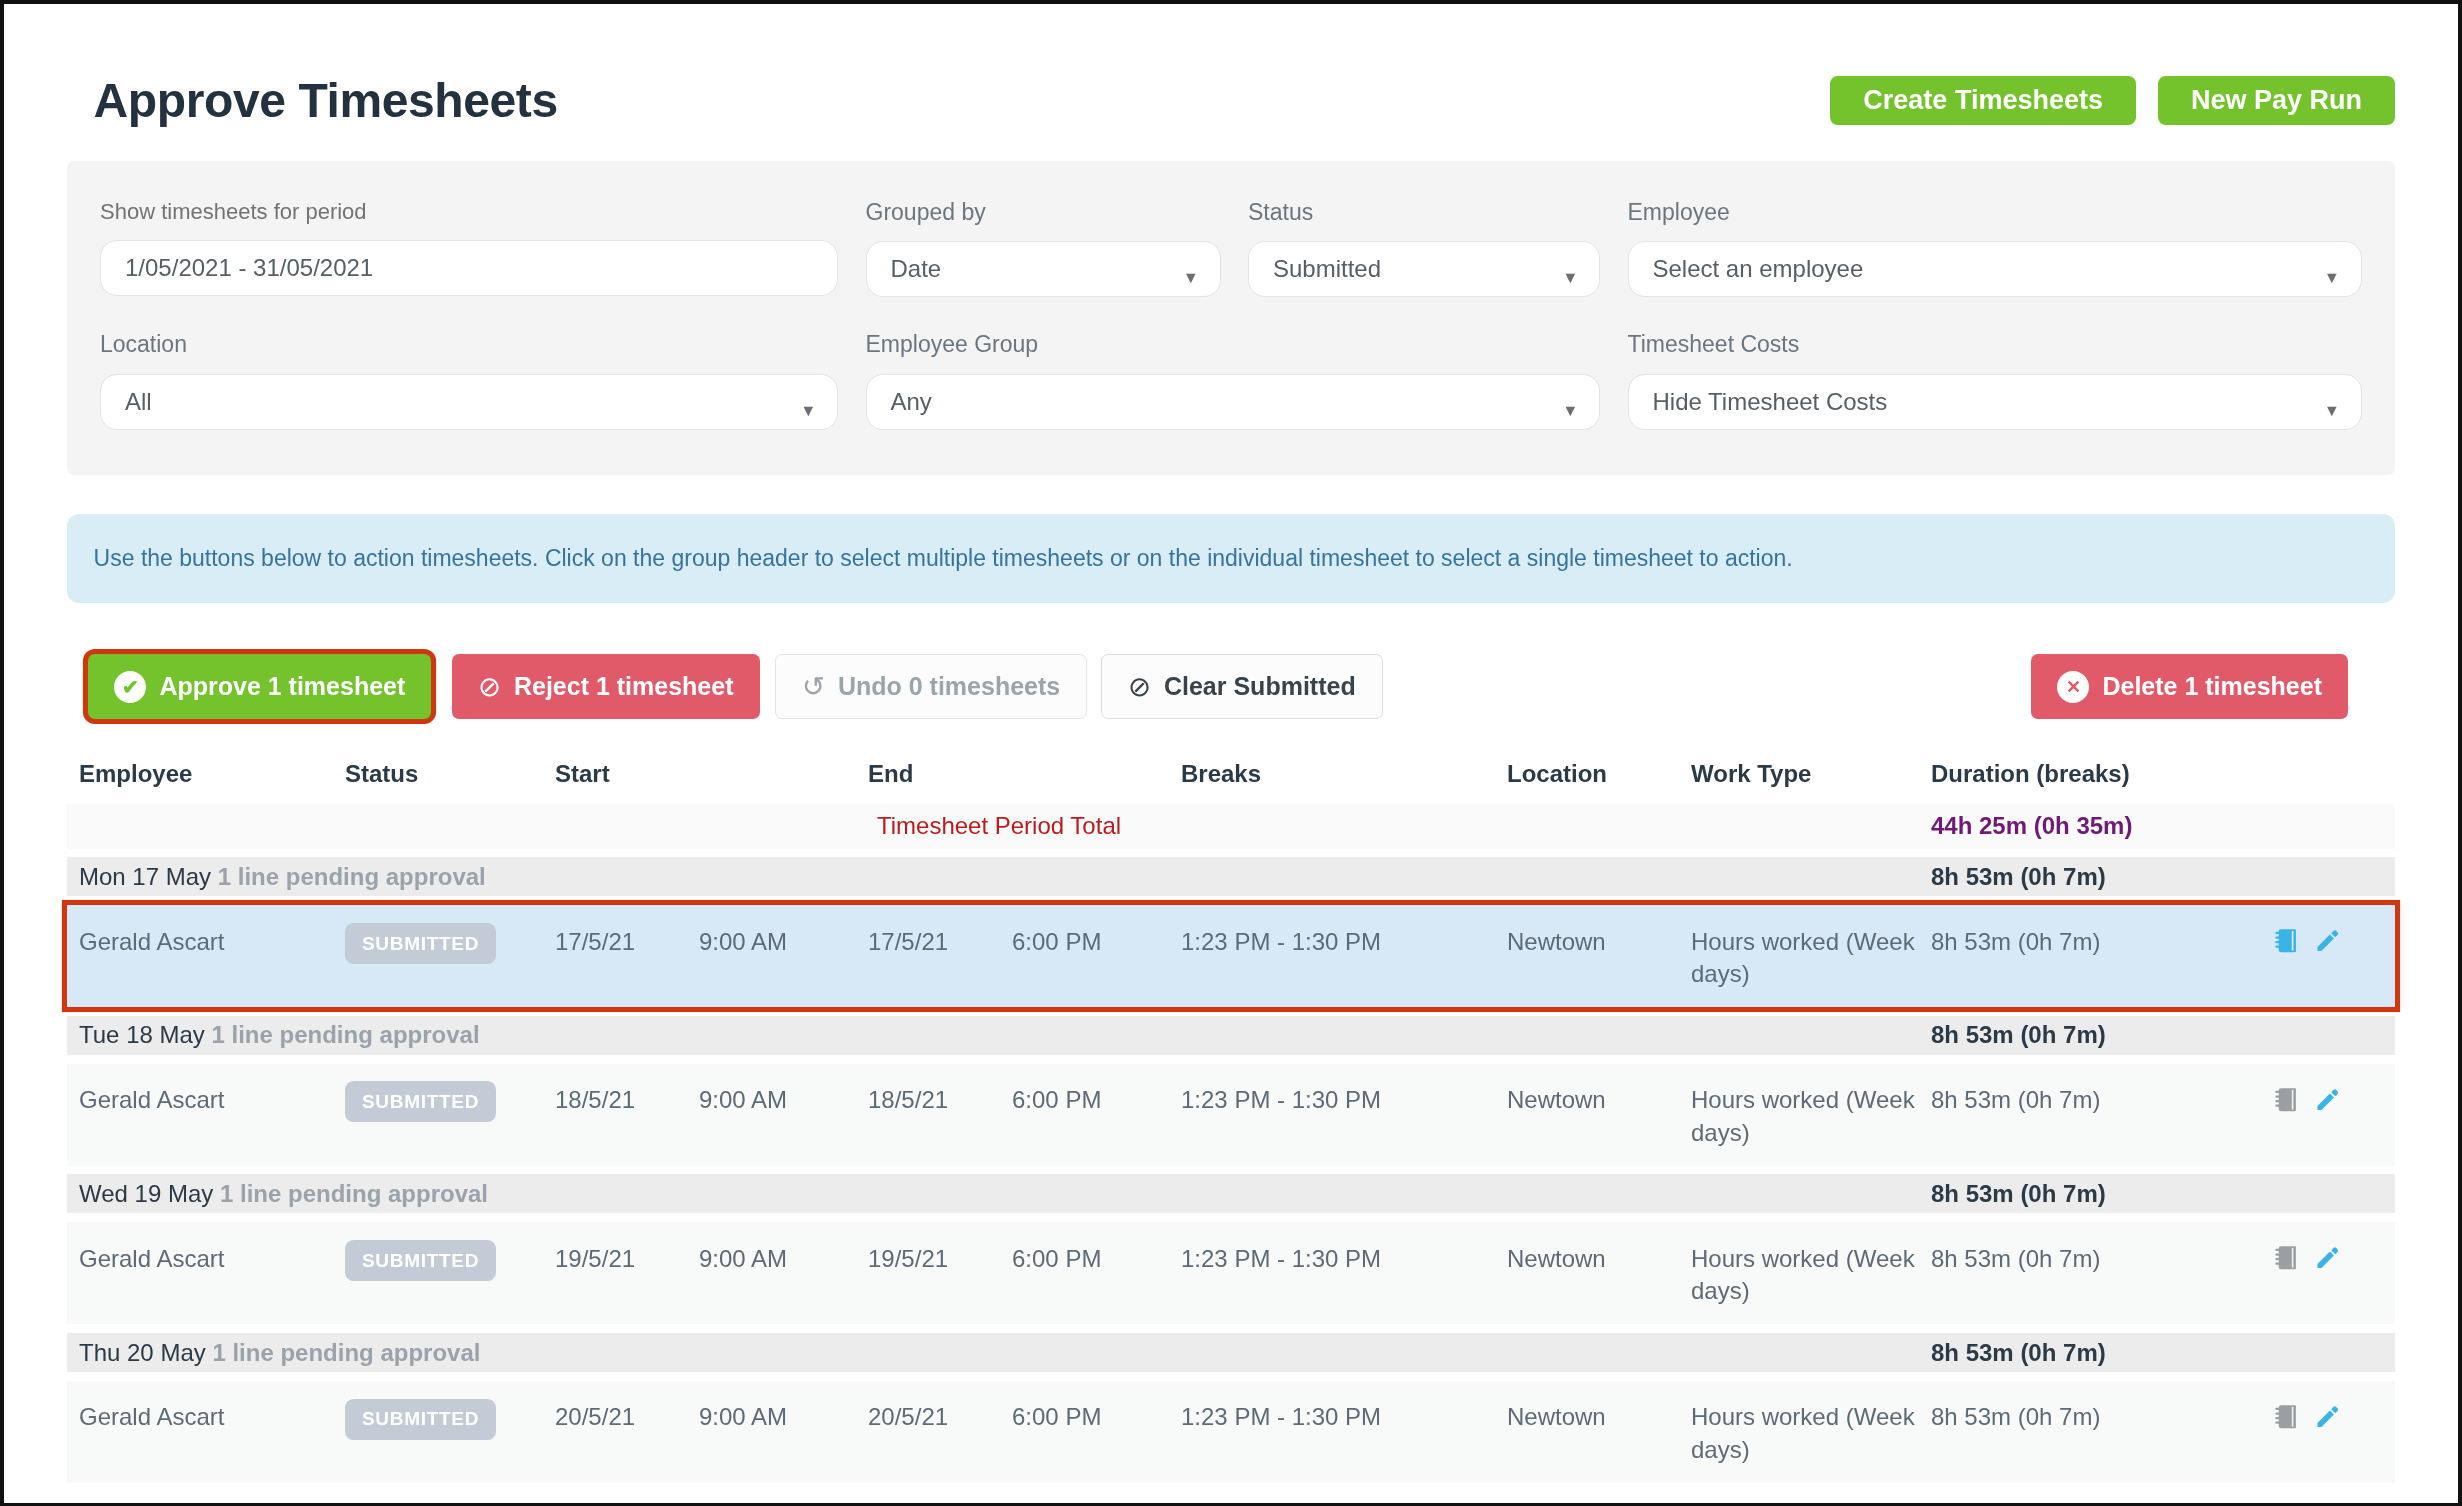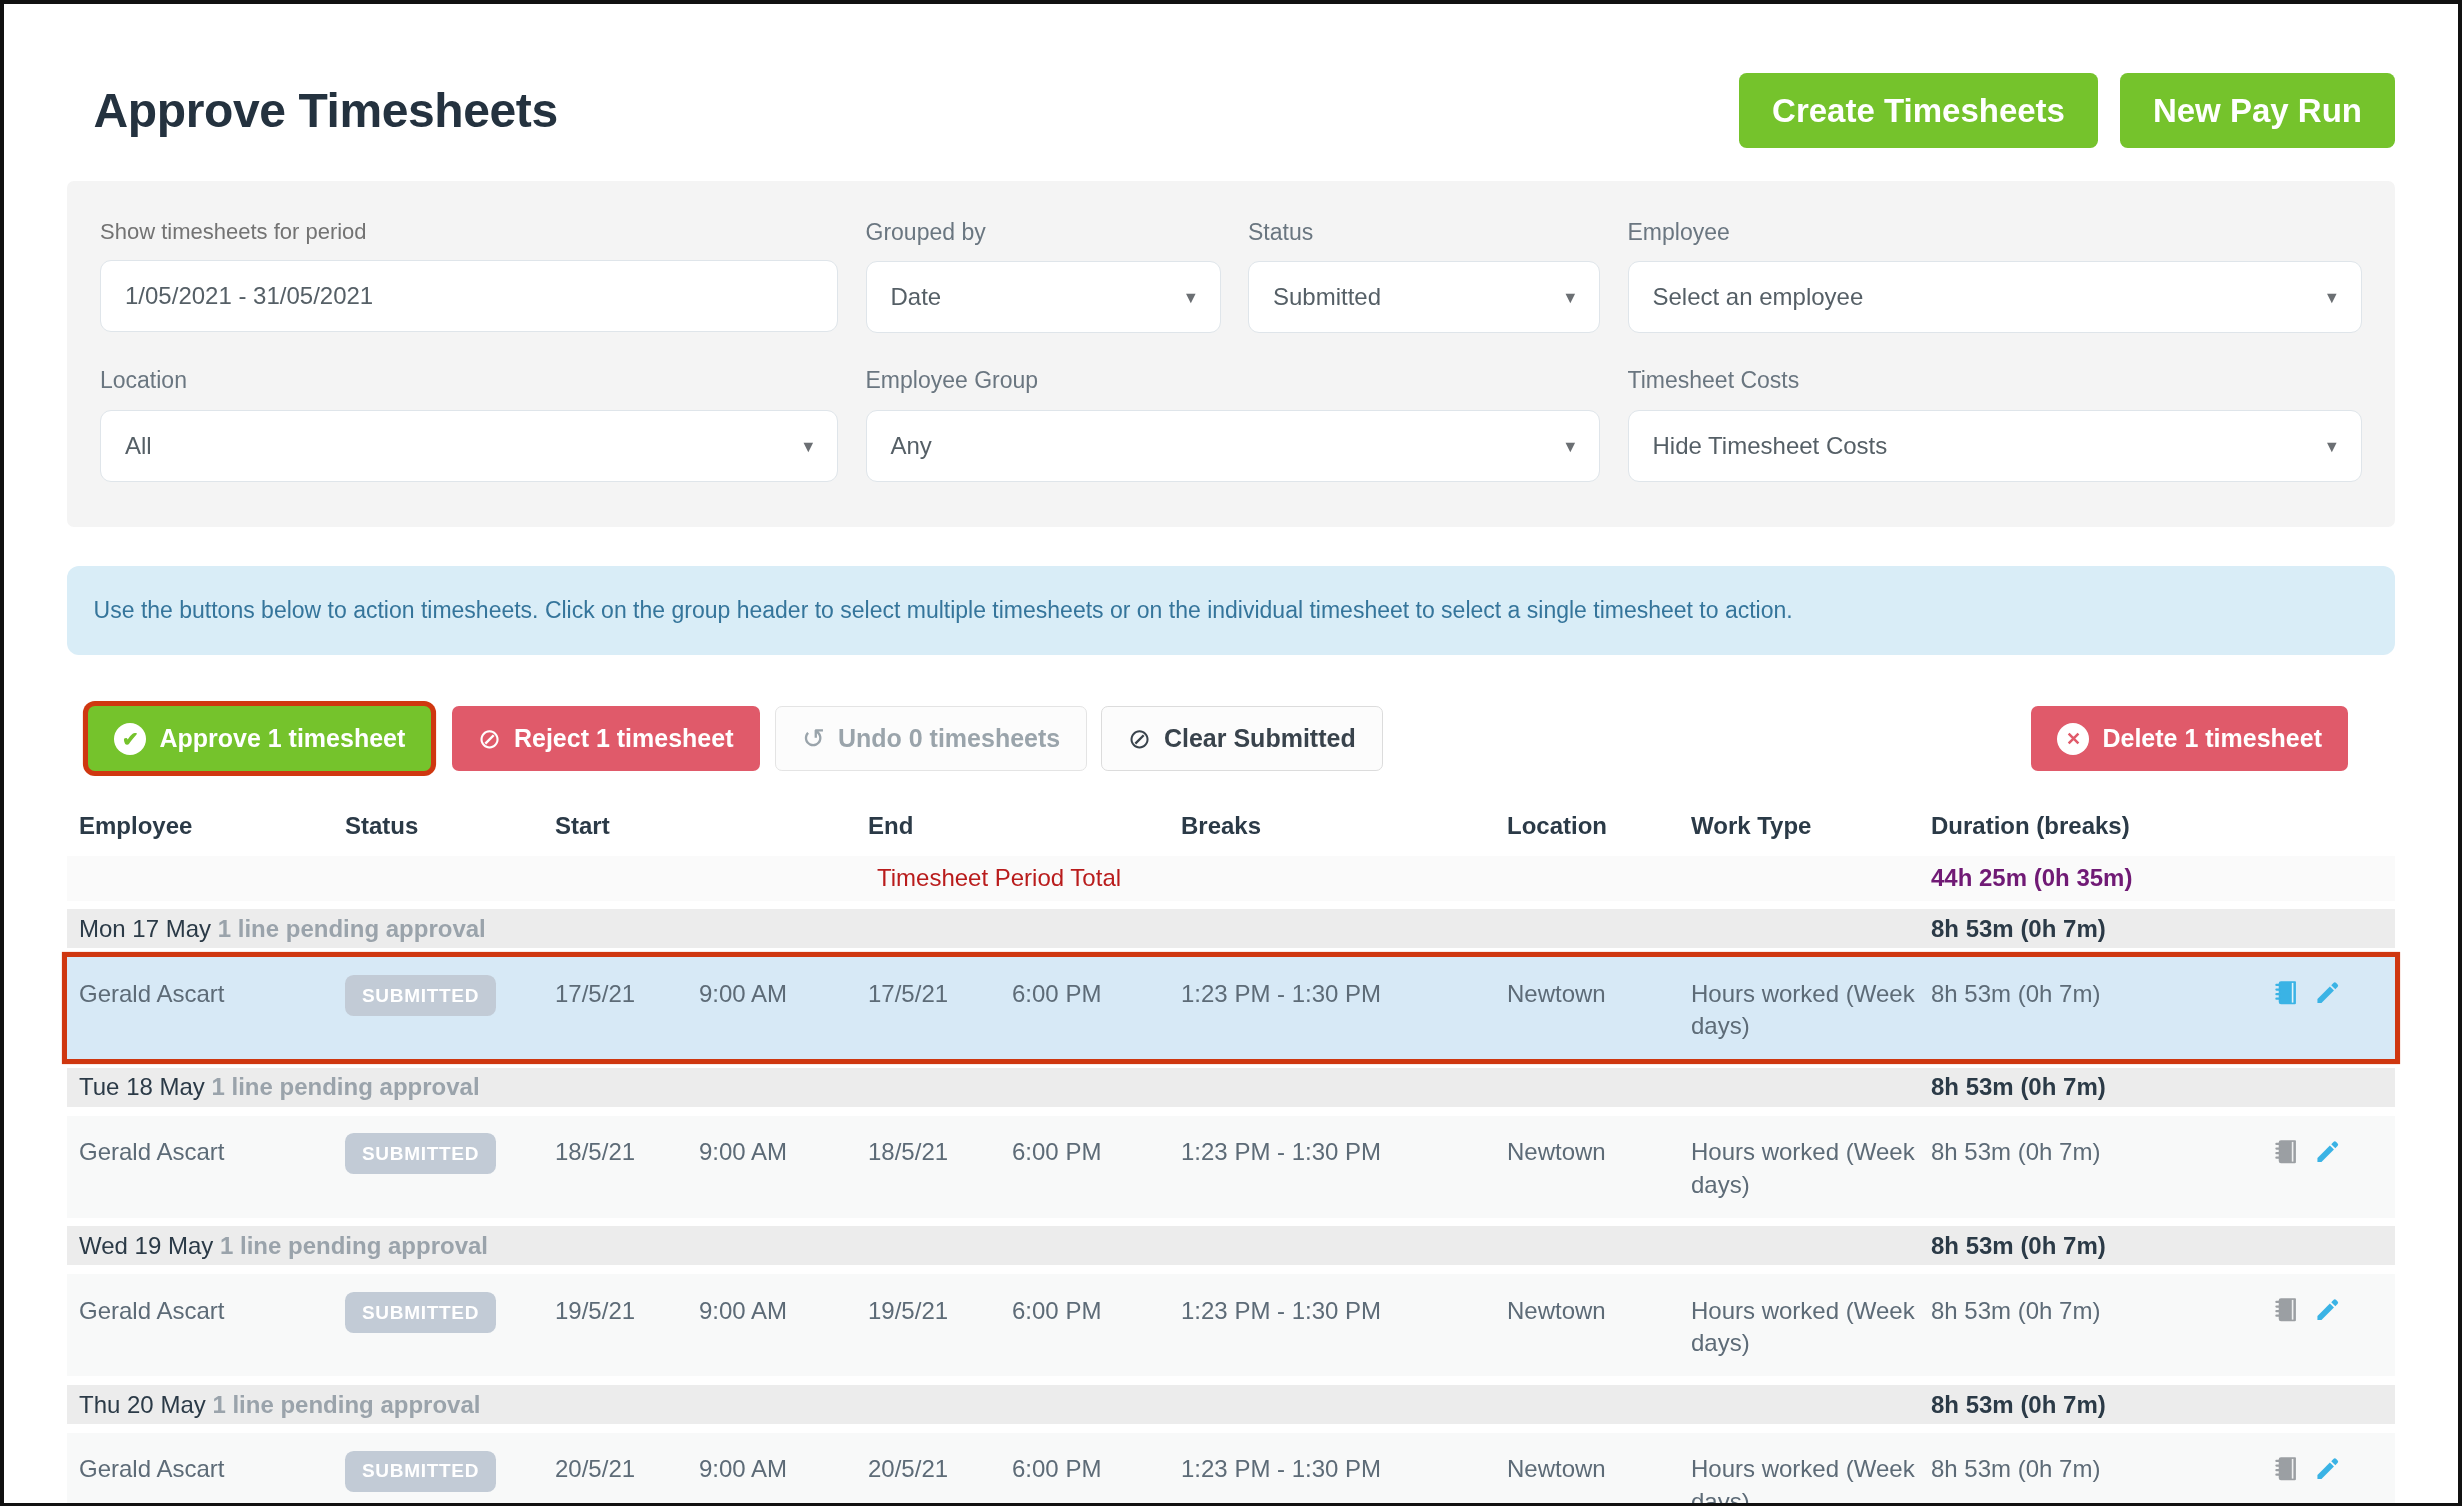--- a/index.html
+++ b/index.html
@@ -11,38 +11,38 @@
     overflow:hidden;
     color:#5d6b77;
   }
   .content { margin:0 63px; }
 
   
   .topbar { display:flex; justify-content:space-between; align-items:center; margin-top:69px; }
   .page-title { font-size:48px; font-weight:700; color:#24323f; padding-left:26.6px; letter-spacing:-0.4px; }
   .top-actions { display:flex; gap:22px; }
   .btn-green {
-    background:#75c32c; color:#fff; font-size:33px; font-weight:700;
-    border:none; border-radius:7.7px; height:75px; padding:0 33px; cursor:pointer;
+    background:#75c32c; color:#fff; font-size:27px; font-weight:700;
+    border:none; border-radius:7.7px; height:49px; padding:0 33px; cursor:pointer;
   }
 
   
   .filter-panel {
     margin-top:33px; background:#f4f4f4; border-radius:6.9px;
     padding:38px 38px 45px 33px;
   }
   .filter-grid {
     display:grid;
     grid-template-columns:738px 355px 352px 734px;
     column-gap:27.5px; row-gap:34px;
   }
   .f-label { font-size:23px; color:#6a7680; margin-bottom:15.4px; display:block; }
   .f-link  { font-size:22px; color:#737373; margin-bottom:15.4px; display:block; cursor:pointer; }
   .f-input, .f-select {
-    width:100%; height:72px; background:#fff; border:1.7px solid #dfe5ea; border-radius:11px;
+    width:100%; height:56px; background:#fff; border:1.7px solid #dfe5ea; border-radius:17px;
     font-size:24px; color:#555f66; padding:0 24px; display:flex; align-items:center;
     position:relative; cursor:pointer;
   }
   .f-select .caret {
     position:absolute; right:20.6px; top:26px; font-size:16.3px; color:#6b6f73;
   }
   .span2 { grid-column:2 / span 2; }
 
   
   .info-banner {

